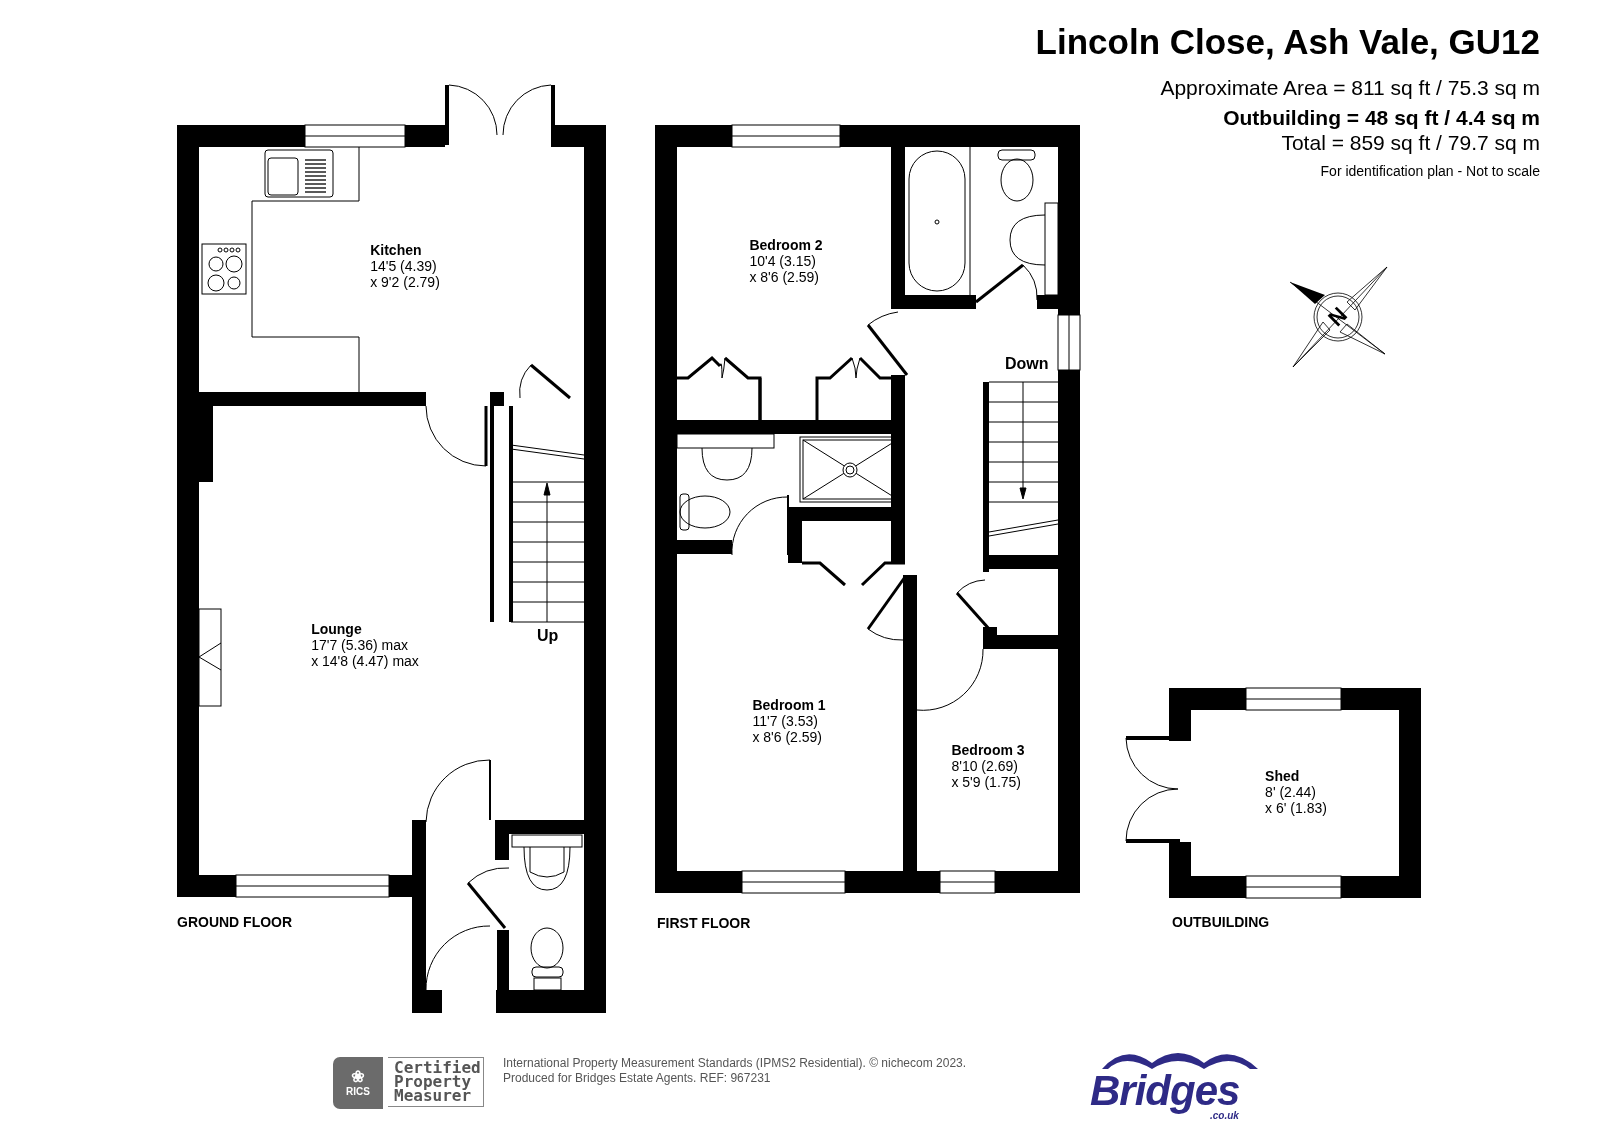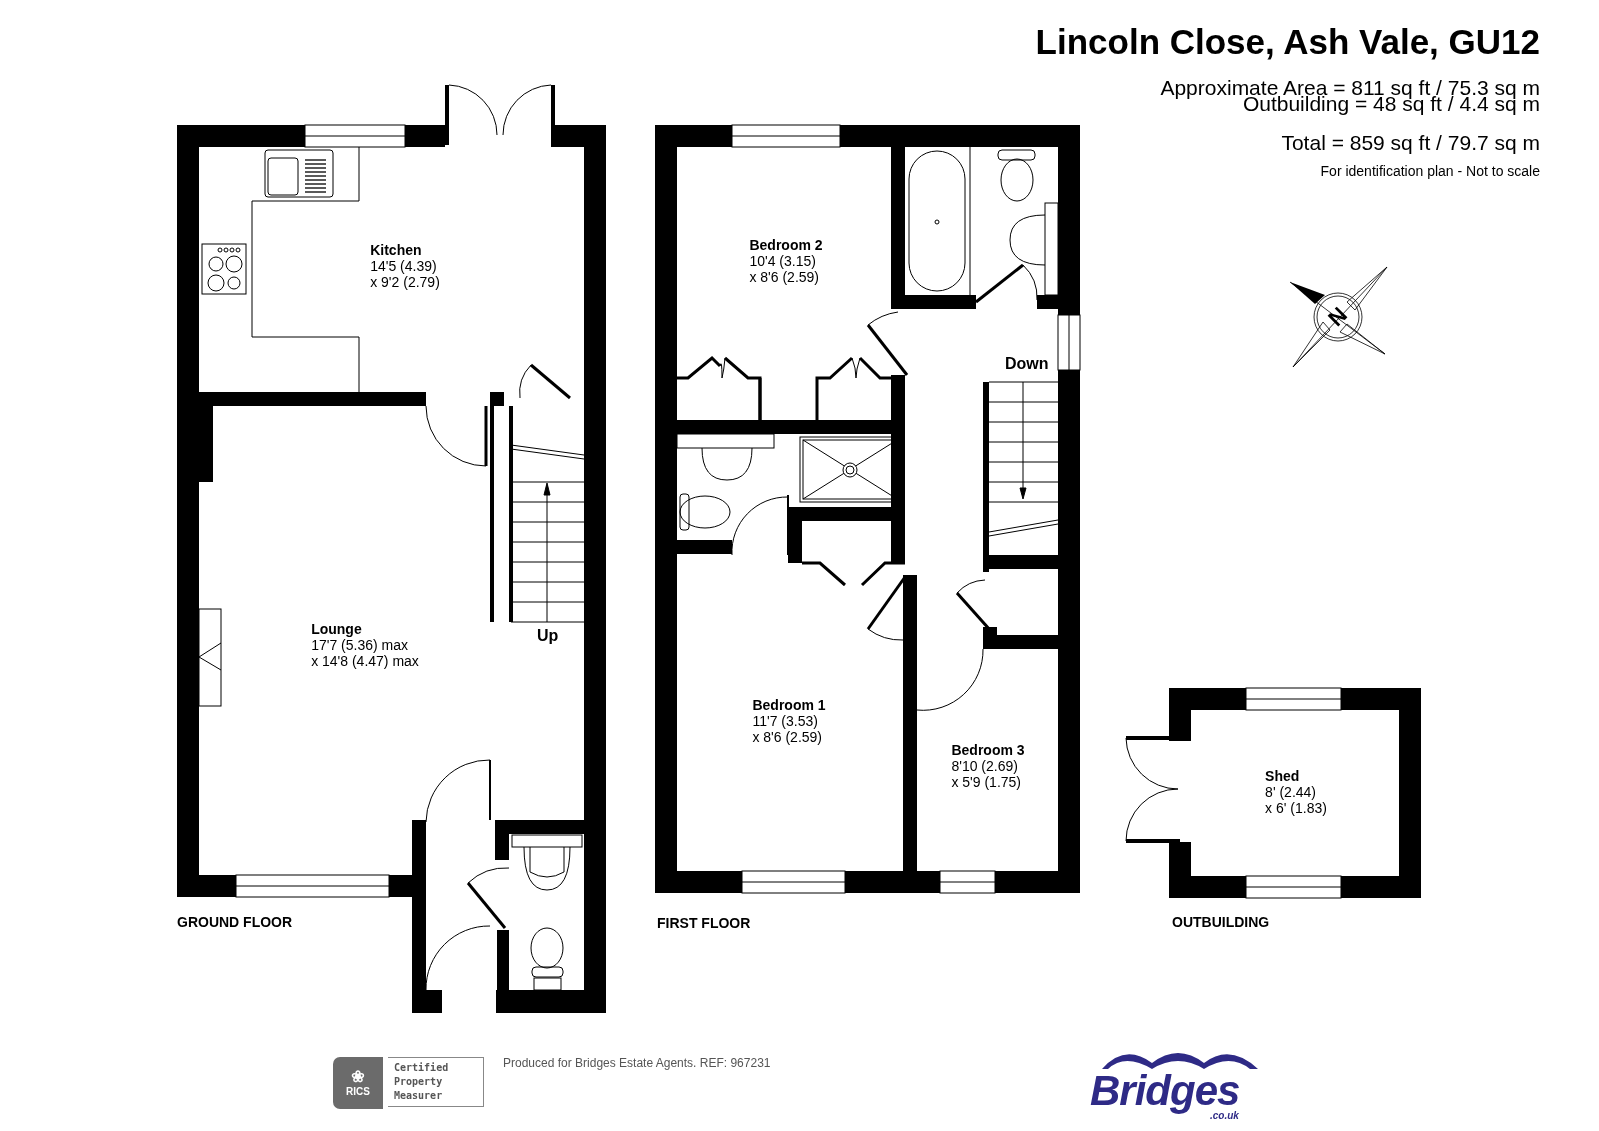--- a/index.html
+++ b/index.html
@@ -9,32 +9,32 @@
   .area-line { right:59px; font-size:21px; white-space:nowrap; text-align:right; }
   .disclaimer { right:59px; top:163px; font-size:14px; text-align:right; white-space:nowrap; }
   svg.plan { position:absolute; left:0; top:0; }
   .room-label { position:absolute; text-align:left; font-size:14px; line-height:16px; transform:translateX(-50%); white-space:nowrap; }
   .room-label .name { font-weight:bold; }
   .floor-label { position:absolute; font-size:14px; font-weight:bold; white-space:nowrap; }
   .stair-label { position:absolute; font-size:16px; font-weight:bold; }
   .rics { left:333px; top:1057px; width:160px; height:53px; }
   .rics-badge { position:absolute; left:0; top:0; width:50px; height:52px; background:#6b6b6b; border-radius:7px 0 0 7px; color:#fff; font-weight:bold; font-size:10px; text-align:center; }
   .rics-badge .lion { display:block; margin-top:10px; font-size:16px; }
-  .rics-text { position:absolute; left:55px; top:0; width:96px; height:50px; border:1px solid #888; border-left:none; font-family:"DejaVu Sans Mono", monospace; font-weight:bold; font-size:10px; line-height:14px; color:#555; padding:3px 0 8px 6px; box-sizing:border-box; }
+  .rics-text { position:absolute; left:55px; top:0; width:96px; height:50px; border:1px solid #888; border-left:none; font-family:"DejaVu Sans Mono", monospace; font-weight:bold; font-size:16px; line-height:14px; color:#555; padding:3px 0 8px 6px; box-sizing:border-box; }
   .footer-text { left:503px; top:1056px; font-size:12px; line-height:15px; color:#555; white-space:nowrap; }
   .brand { left:1090px; top:1043px; width:175px; height:70px; }
   .brand-word { position:absolute; left:0; top:24px; font-size:42px; font-weight:bold; font-style:italic; color:#2e2a86; letter-spacing:-1px; }
   .brand-sub { position:absolute; left:120px; top:67px; font-size:10px; font-style:italic; font-weight:bold; color:#2e2a86; }
 </style>
 </head>
 <body>
 
 <div class="abs title">Lincoln Close, Ash Vale, GU12</div>
 <div class="abs area-line" style="top:76px;">Approximate Area = 811 sq ft / 75.3 sq m</div>
-<div class="abs area-line" style="top:92px;">Outbuilding = 48 sq ft / 4.4 sq m</div>
+<div class="abs area-line" style="top:106px;font-weight:bold;">Outbuilding = 48 sq ft / 4.4 sq m</div>
 <div class="abs area-line" style="top:131px;">Total = 859 sq ft / 79.7 sq m</div>
 <div class="abs disclaimer">For identification plan - Not to scale</div>
 
 <svg class="plan" width="1599" height="1131" viewBox="0 0 1599 1131">
 
   <g fill="#000" stroke="none">
 
     <rect x="177" y="125" width="22" height="772"></rect>
     <rect x="177" y="125" width="128" height="22"></rect>
     <rect x="405" y="125" width="40" height="22"></rect>
@@ -311,20 +311,21 @@
     <span class="lion">❀</span>
     <span>RICS</span>
   </div>
   <div class="rics-text">
     <div>Certified</div>
     <div>Property</div>
     <div>Measurer</div>
   </div>
 </div>
 <div class="abs footer-text">
+  <div>International Property Measurement Standards (IPMS2 Residential).   © nichecom 2023.</div>
   <div>Produced for Bridges Estate Agents.   REF: 967231</div>
 </div>
 <div class="abs brand">
   <svg class="abs" style="left:10px;top:0;" width="160" height="28" viewBox="0 0 160 28">
     <path d="M2 26 Q25 0 52 20 Q78 0 104 20 Q130 0 158 26 L150 26 Q130 10 104 26 Q78 10 52 26 Q25 10 8 26 Z" fill="#2e2a86"></path>
   </svg>
   <div class="brand-word">Bridges</div>
   <div class="brand-sub">.co.uk</div>
 </div>
 

